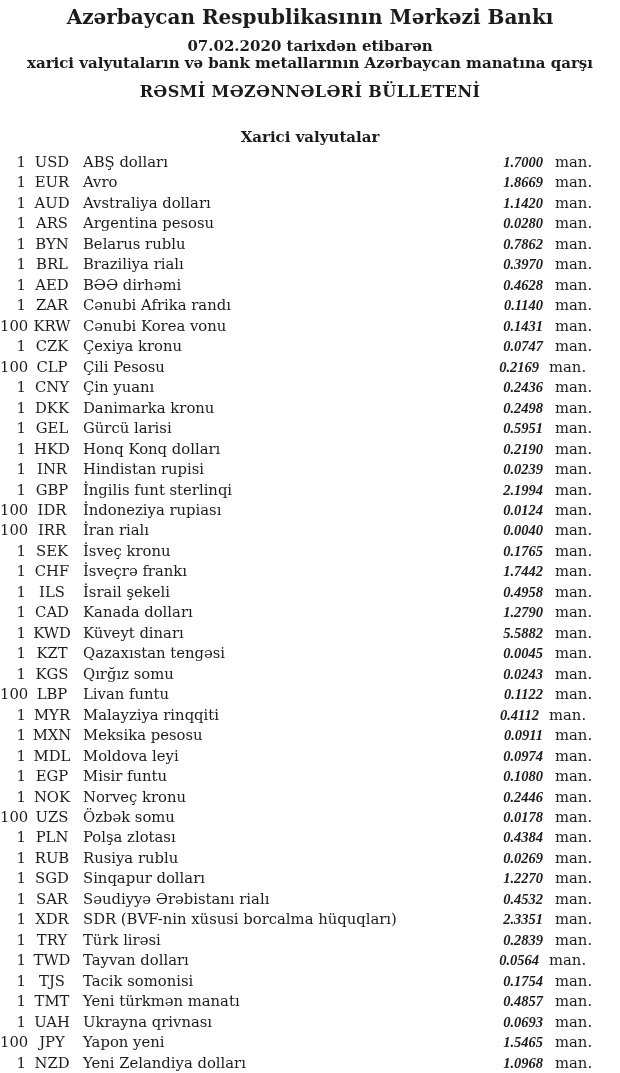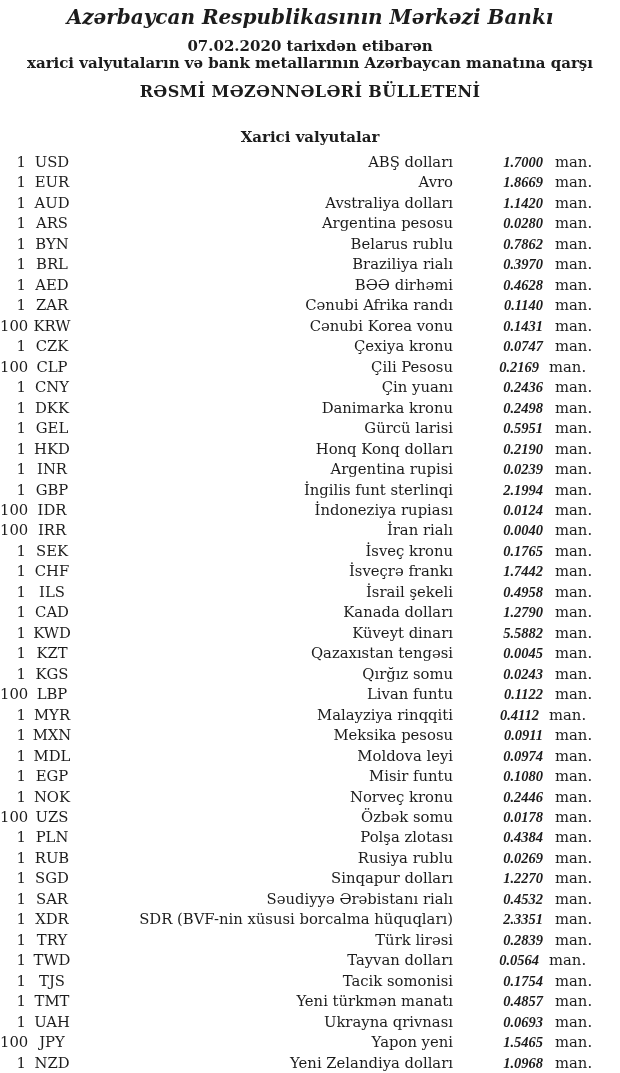--- a/index.html
+++ b/index.html
@@ -9,33 +9,33 @@
     font-family: "DejaVu Serif", "Liberation Serif", serif;
   }
   .page {
     position: relative; width: 620px; height: 1073px;
     background: #ffffff; color: #1c1c1c;
   }
   .hline {
     position: absolute; left: 0; width: 100%;
     text-align: center; font-weight: 700; white-space: nowrap;
   }
-  .bank-name    { top: 5px;   font-size: 20px; font-style: italic; }
+  .bank-name    { top: 5px;   font-size: 20px; }
   .date-line    { top: 37px;  font-size: 15px; }
   .subtitle     { top: 54px;  font-size: 15px; }
   .bulletin     { top: 82px;  font-size: 16px; letter-spacing: 0.4px; }
   .section-title{ top: 128px; font-size: 15px; }
   .fx-table { position: absolute; top: 152px; left: 0; width: 620px; }
   .row {
     display: flex; height: 20.47px; line-height: 20.47px;
     font-size: 14.8px; white-space: nowrap;
   }
   .cell-qty  { width: 26px;  text-align: right; }
   .cell-code { width: 52px;  text-align: center; }
-  .cell-name { flex: 1; padding-left: 5px; overflow: hidden; text-align: right; }
+  .cell-name { flex: 1; padding-left: 5px; overflow: hidden; }
   .cell-rate { width: 90px; text-align: right; font-weight: 700; font-style: italic; font-size: 14.5px; font-family: Liberation Serif, serif; }
   .cell-unit { width: 77px; padding-left: 12px; }
   .row.tight .cell-rate { padding-right: 4px; }
   .row.tight .cell-unit { padding-left: 6px; }
 </style>
 </head>
 <body>
 
 <div class="page">
 
@@ -151,21 +151,21 @@
       <div class="row">
     <span class="cell-qty">1</span>
     <span class="cell-code">HKD</span>
     <span class="cell-name">Honq Konq dolları</span>
     <span class="cell-rate">0.2190</span>
     <span class="cell-unit">man.</span>
   </div>
       <div class="row">
     <span class="cell-qty">1</span>
     <span class="cell-code">INR</span>
-    <span class="cell-name">Argentina rupisi</span>
+    <span class="cell-name">Hindistan rupisi</span>
     <span class="cell-rate">0.0239</span>
     <span class="cell-unit">man.</span>
   </div>
       <div class="row">
     <span class="cell-qty">1</span>
     <span class="cell-code">GBP</span>
     <span class="cell-name">İngilis funt sterlinqi</span>
     <span class="cell-rate">2.1994</span>
     <span class="cell-unit">man.</span>
   </div>

